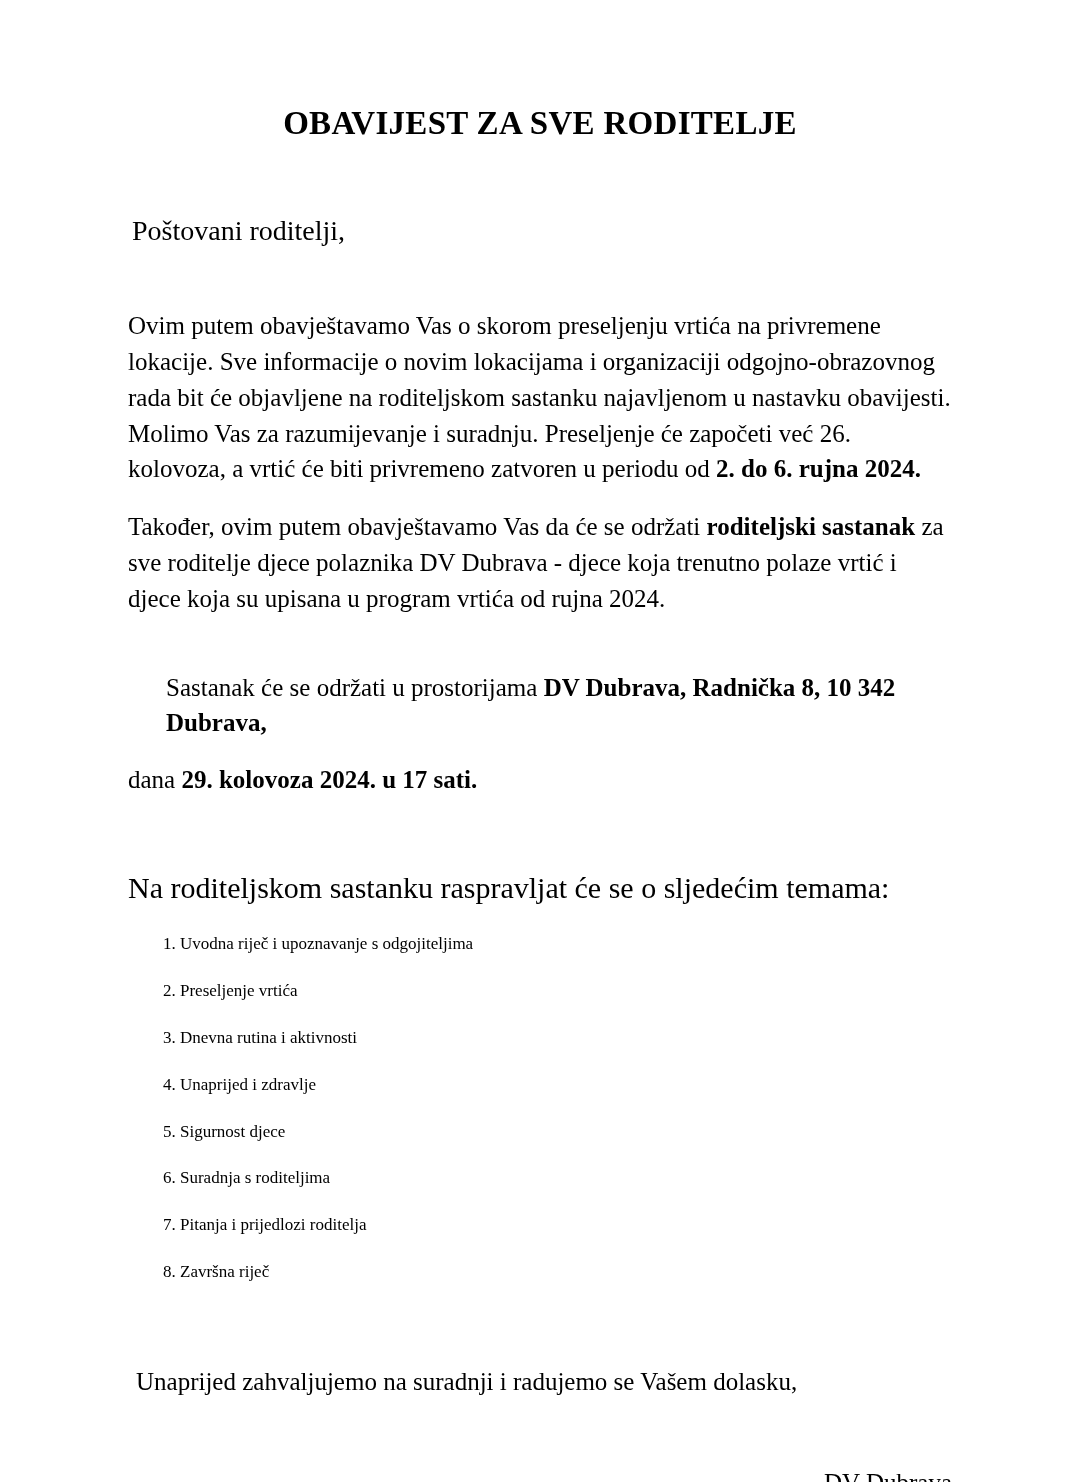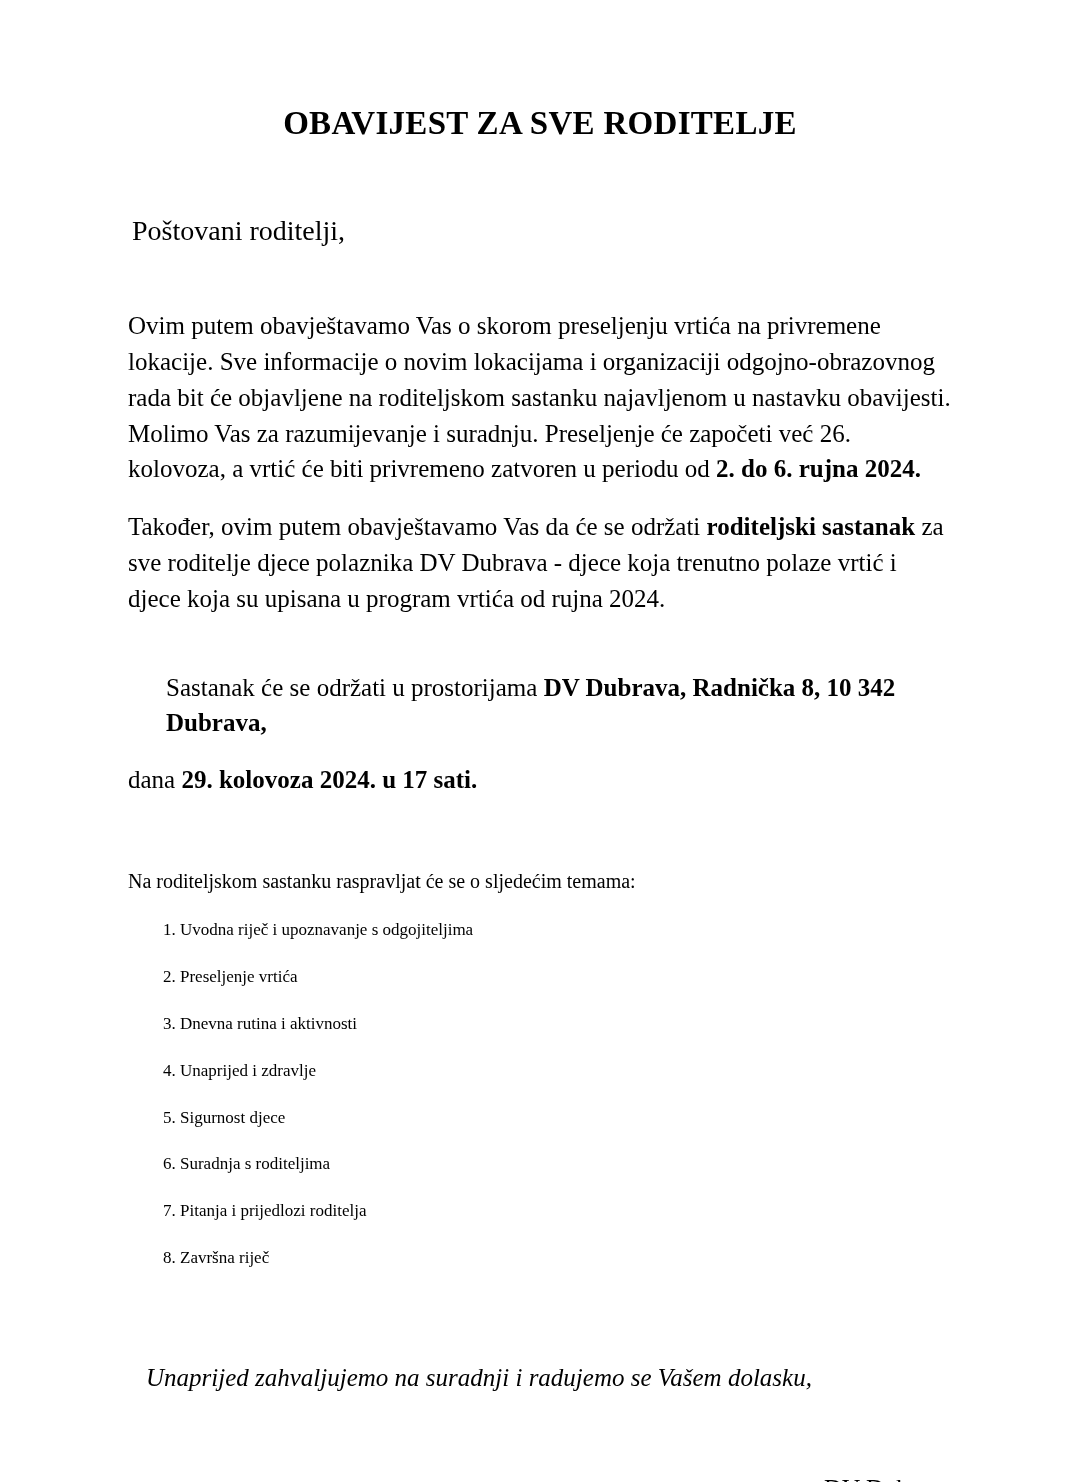--- a/index.html
+++ b/index.html
@@ -60,21 +60,21 @@
     margin: 0;
     padding: 0 38px;
   }
   .meeting-line-2 {
     font-size: 25px;
     line-height: 1.4;
     margin: 0;
     padding-top: 22px;
   }
   .agenda-intro {
-    font-size: 20px;
+    font-size: 30px;
     line-height: 1.4;
     margin: 0;
     padding-top: 70px;
   }
   .agenda-list {
     list-style: none;
     margin: 0;
     padding: 0;
   }
   .agenda-item {
@@ -82,23 +82,22 @@
     line-height: 1.4;
     padding-left: 35px;
     margin-top: 23px;
   }
   .agenda-num {
     display: inline;
   }
   .closing {
     font-size: 25px;
     line-height: 1.4;
-    margin: 18px;
+    margin: 8px;
     padding-top: 72px;
-    font-style: italic;
   }
   .signature {
     font-size: 25px;
     line-height: 1.4;
     margin: 0;
     padding-top: 58px;
     text-align: right;
   }
   b, .bold { font-weight: bold; }
 </style>

